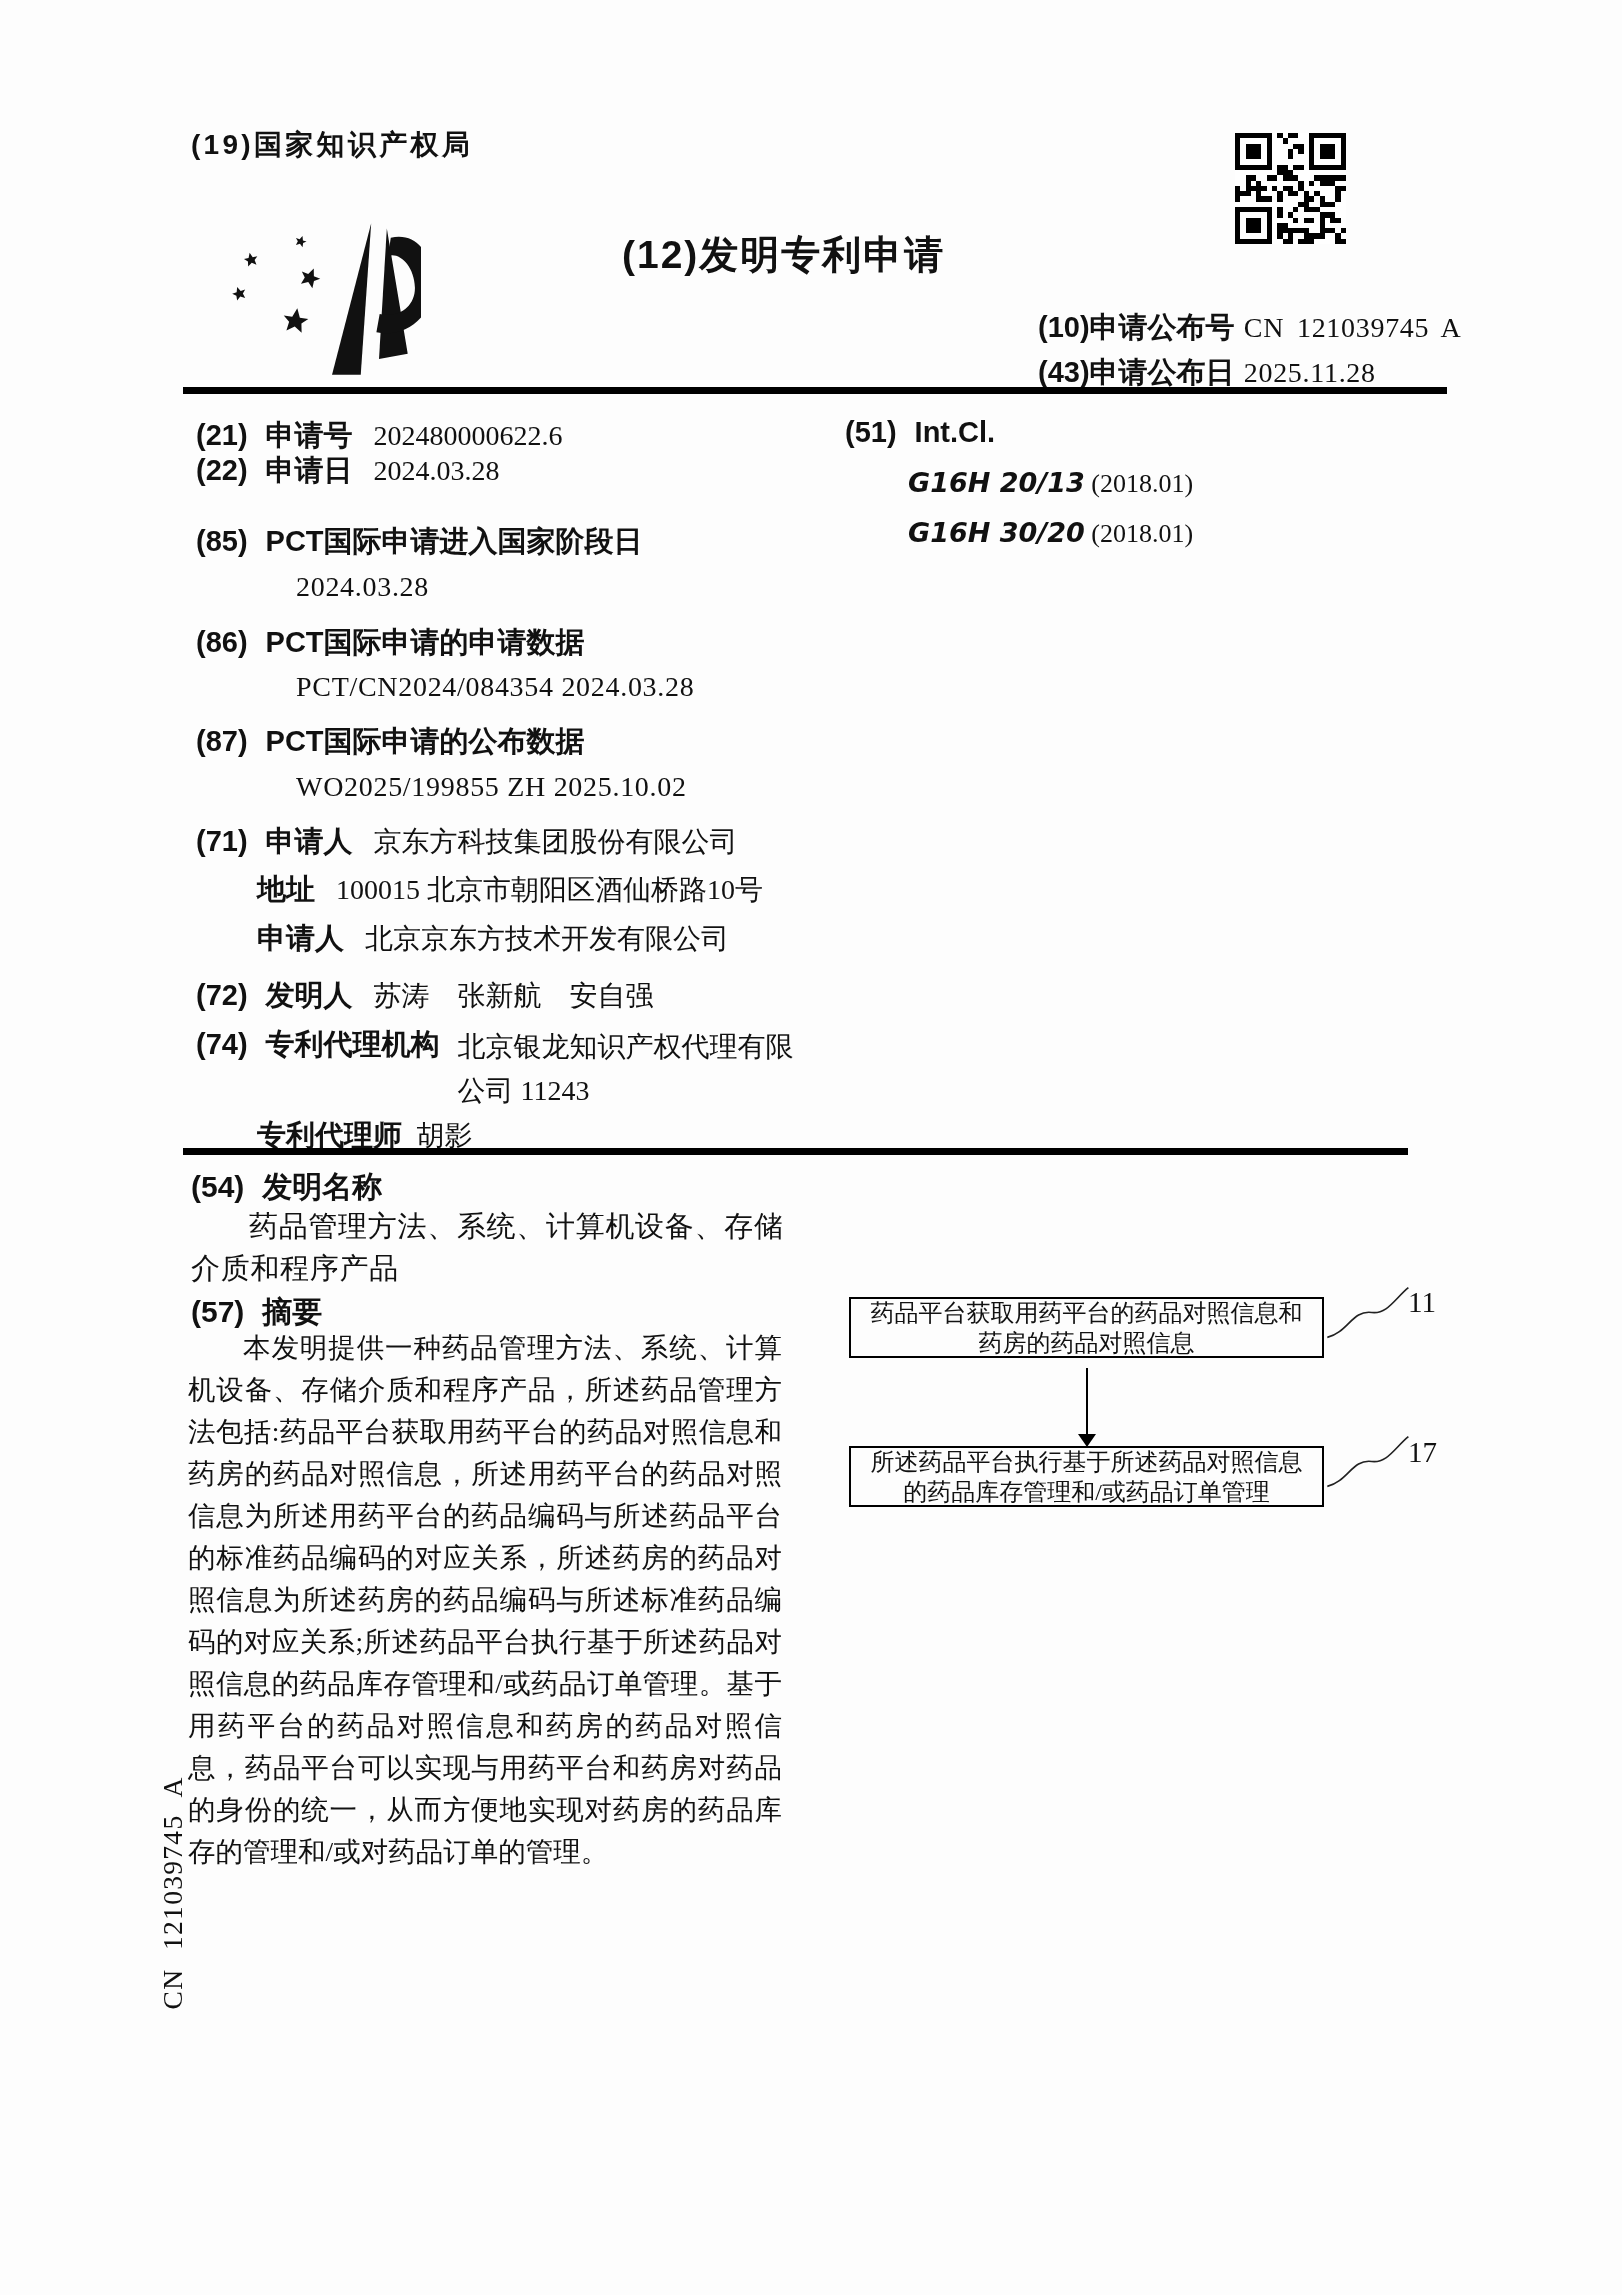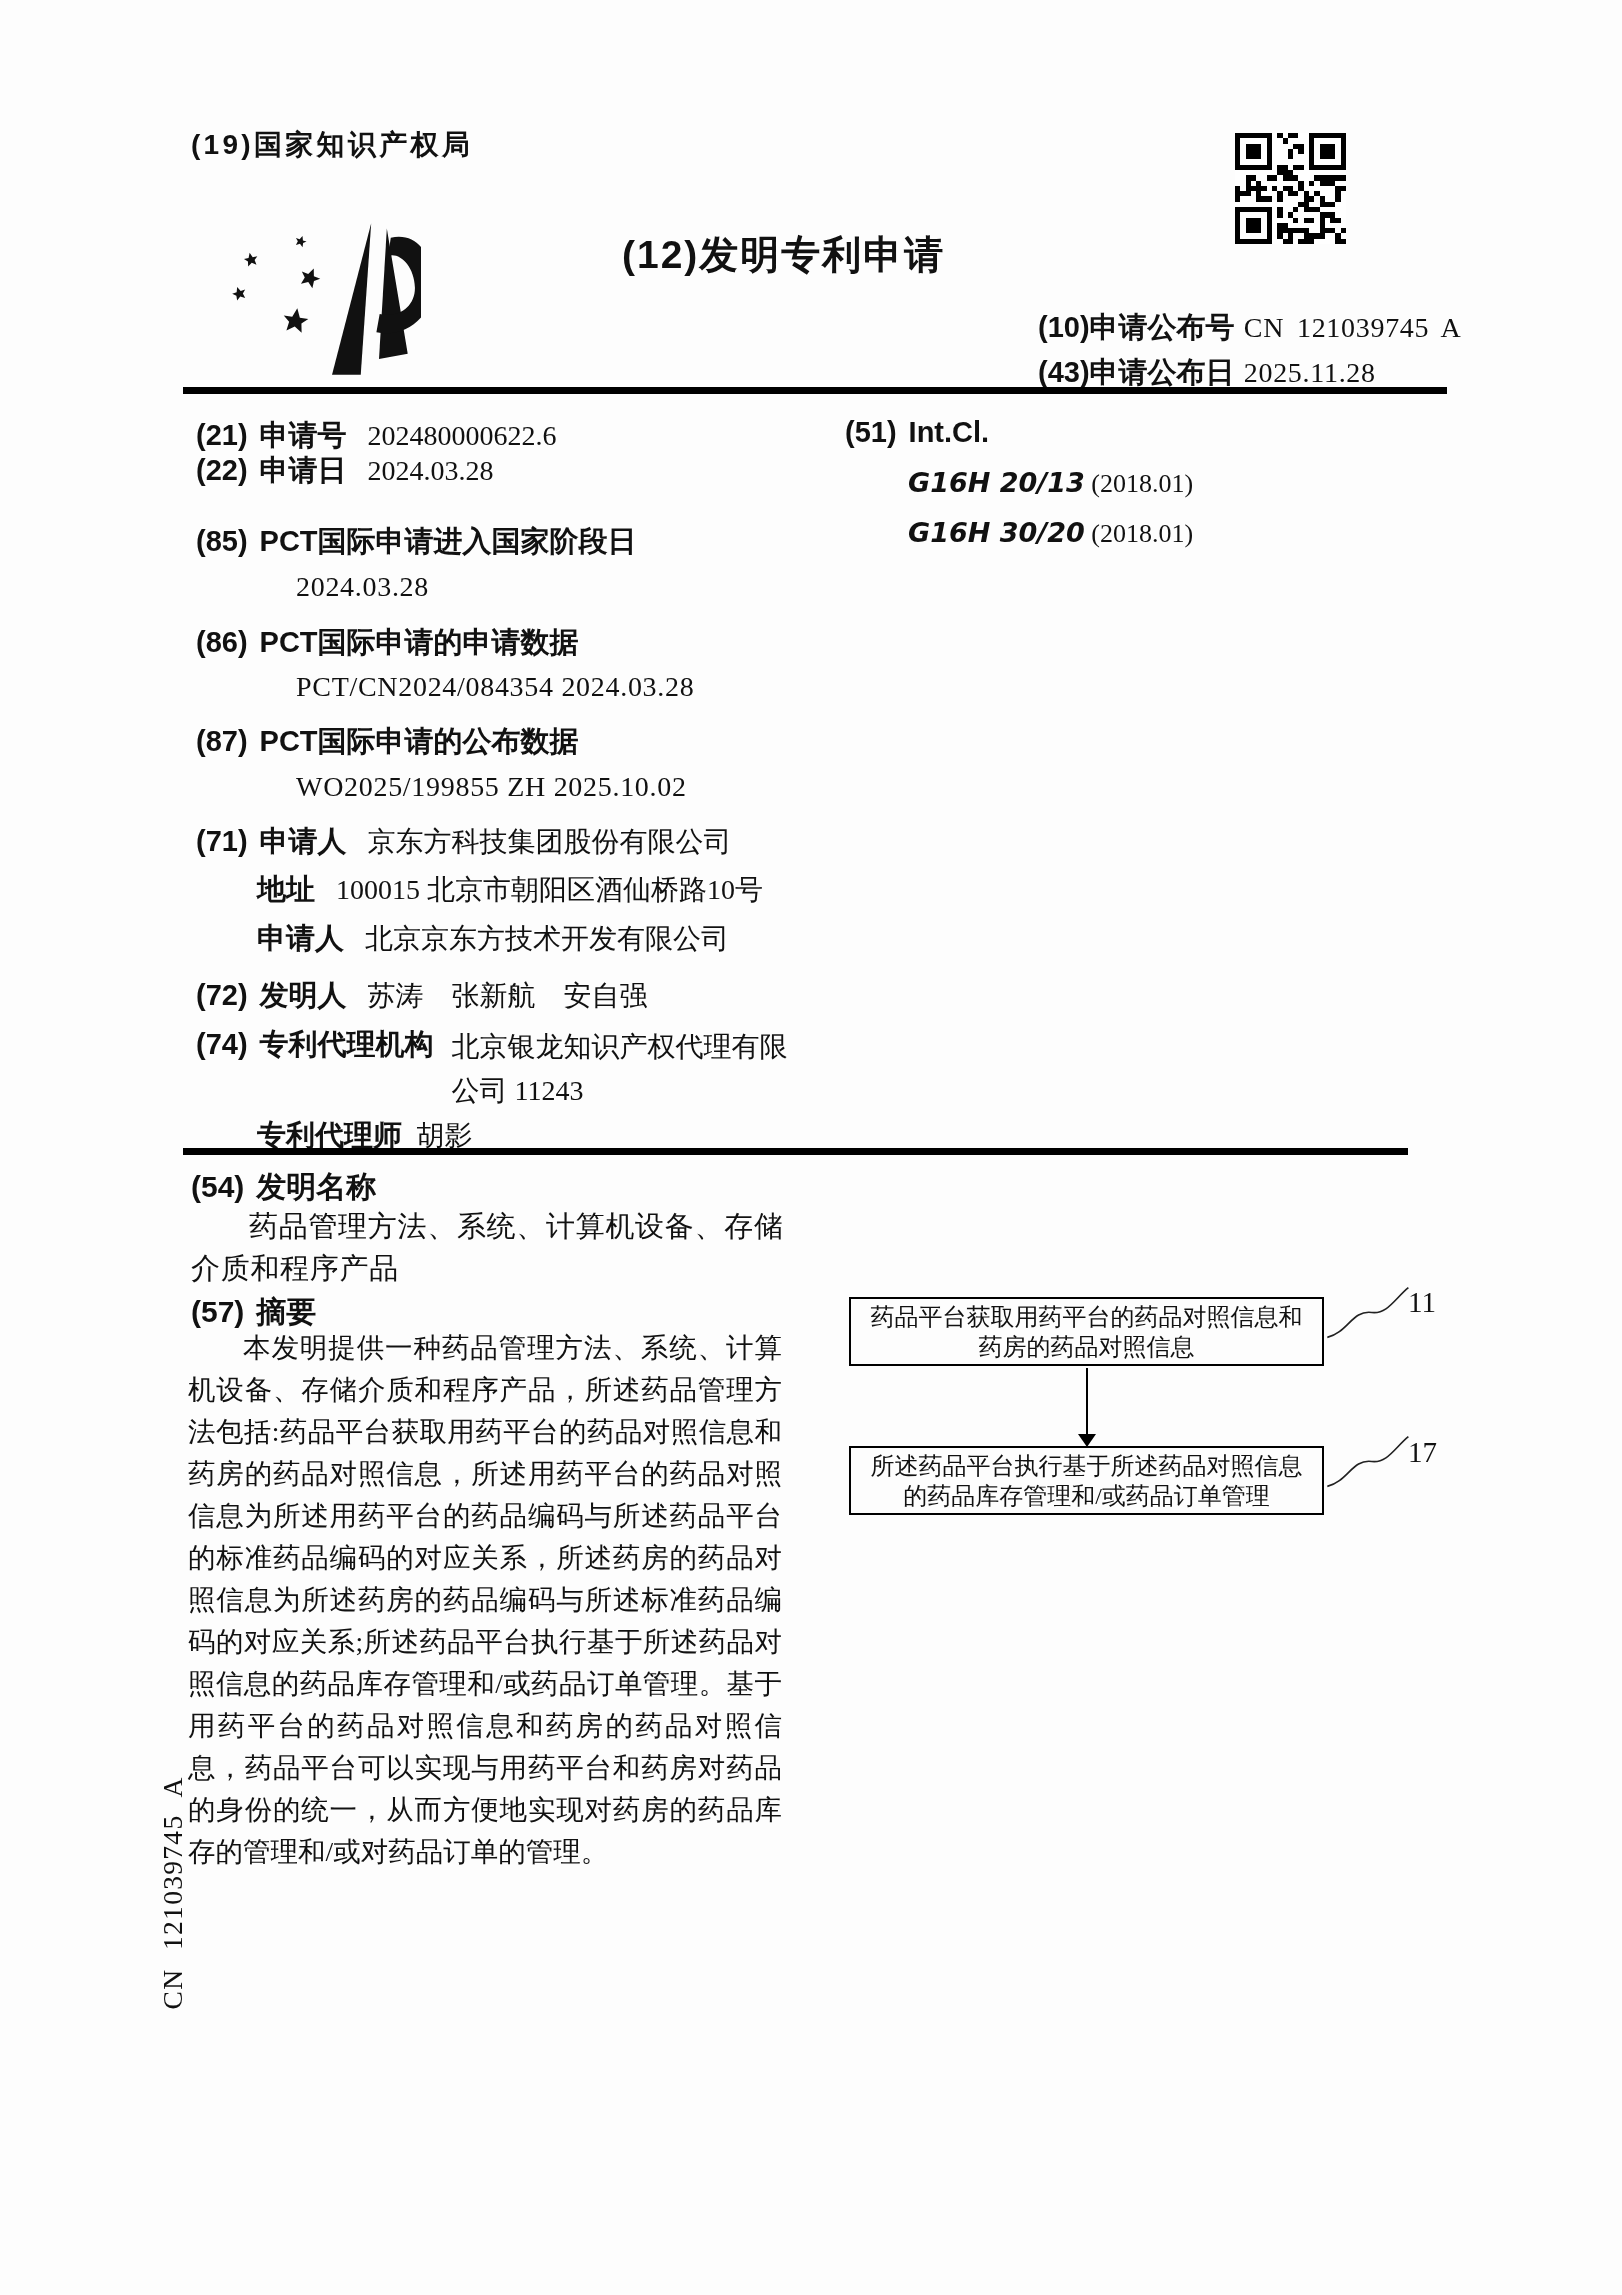--- a/index.html
+++ b/index.html
@@ -9,32 +9,32 @@
   .hei{font-family:"Liberation Sans","DejaVu Sans",sans-serif;font-weight:bold;}
   .serif{font-family:"Liberation Serif","DejaVu Serif",serif;}
   .office{left:191px;top:126px;font-size:28px;letter-spacing:3.3px;}
   .doctype{left:622px;top:228px;font-size:39px;letter-spacing:2px;}
   .qr{left:1235px;top:133px;width:111px;height:111px;}
   .logo{left:230px;top:222px;width:191px;height:154px;}
   .publine{left:1038px;font-size:29px;white-space:nowrap;}
   .publine .val{font-size:28px;margin-left:9.2px;letter-spacing:0.7px;word-spacing:5.2px;}
   .rule{left:183px;height:6.5px;background:#000;}
   .row{font-size:29px;white-space:nowrap;left:196px;}
-  .row .lbl{margin-left:12px;text-align:right;}
+  .row .lbl{margin-left:18px;text-align:right;}
   .row .val{font-size:28px;margin-left:21px;}
   .row .val2{font-size:28px;}
   .sub{left:257px;}
   .indentval{left:296px;font-size:28px;letter-spacing:0.7px;}
   .wrapval{display:inline-block;vertical-align:top;width:359px;white-space:normal;line-height:44px;}
   .ipccode{font-family:"DejaVu Sans","Liberation Sans",sans-serif;font-style:italic;font-weight:bold;font-size:27px;}
   .ipcver{font-size:26px;margin-left:6.5px;}
   .sechead{left:191px;font-size:30px;}
   .s54title{left:191px;top:1205px;width:593px;font-size:29px;line-height:42px;text-indent:2em;letter-spacing:0.7px;}
   .abstract{left:188px;top:1327px;width:594px;font-size:27.5px;line-height:42px;text-align:justify;text-indent:2em;}
-  .fbox{left:849px;width:475px;height:69px;border:2px solid #000;box-sizing:border-box;
+  .fbox{left:849px;width:475px;height:61px;border:2px solid #000;box-sizing:border-box;
         display:flex;align-items:center;justify-content:center;text-align:center;
         font-size:24px;line-height:30px;padding:2.6px 11.8px;}
   .fref{left:1408px;font-size:29px;}
   .arrowstem{left:1086px;top:1368px;width:2px;height:68px;background:#000;}
   .arrowhead{left:1078px;top:1434px;width:0;height:0;border-left:9.2px solid transparent;
              border-right:9.2px solid transparent;border-top:13px solid #000;}
   .vpub{left:73px;top:1897px;width:196px;height:29px;font-size:27.5px;letter-spacing:1.3px;word-spacing:10.5px;
         text-align:center;transform:rotate(-90deg);white-space:nowrap;}
   .leader{position:absolute;width:85px;height:55px;}
 </style>

